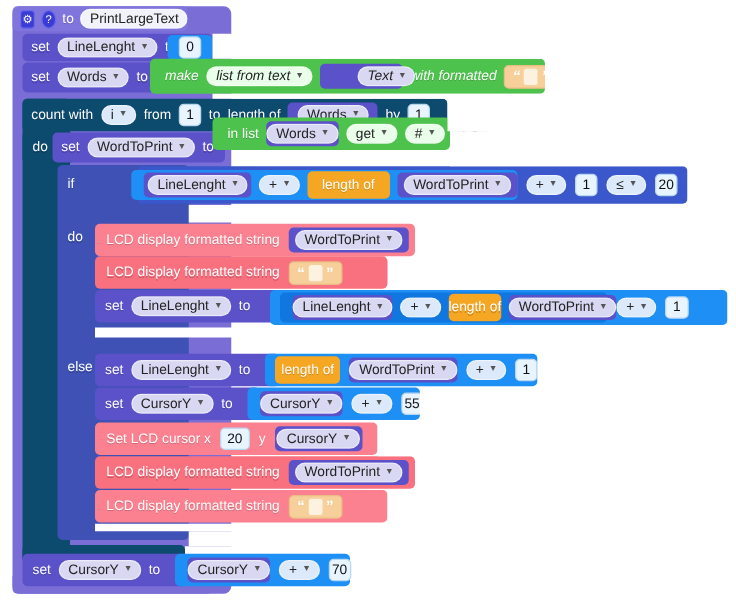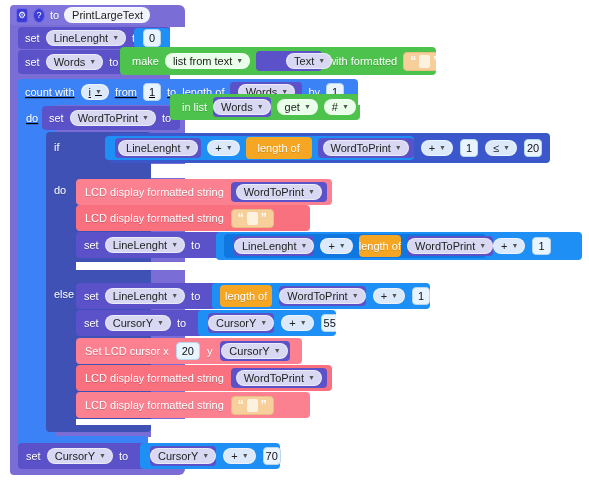--- a/index.html
+++ b/index.html
@@ -51,21 +51,21 @@
     box-sizing:border-box;border:1px solid #e9bd83;
   }
   .txtblk .q{color:#ffffff;font-size:12px;font-weight:bold;line-height:1;}
   .txtblk .fld{background:#fdf1e0;width:11px;height:13px;border-radius:2px;}
 
   
   .c-proc   {background:#7a6ed6;}            
   .c-procHd {background:#8075dc;}
   .c-var    {background:#5b51c9;}
   .c-list   {background:#4dc24d;}            
-  .c-loop   {background:#3b82f6;text-decoration:underline;}
+  .c-loop   {background:#0c4a6e;}
   .c-ctrl   {background:#3f51b5;}            
   .c-math   {background:#1e8ff5;}            
   .c-mathDk {background:#1177e0;}
   .c-cmp    {background:#3a58cc;}            
   .c-len    {background:#f5a623;}            
   .c-lcd    {background:#fb8090;}            
   .c-lcdDk  {background:#f9707f;}
 
   
   .icon{
@@ -118,21 +118,21 @@
       <span class="lbl">set</span>
       <span class="pill">
         <span>Words</span>
           <span class="car">▼</span>
       </span>
       <span class="lbl">to</span>
     </div>
   </div>
 
   <div class="blk c-list" style="left:120px;top:47px;width:316px;height:28px;">
-    <div class="row" style="padding-left:12px;gap:6px;">
+    <div class="row" style="padding-left:12px;gap:6px;font-style:italic;">
       <span class="lbl">make</span>
       <span class="pill light">
         <span>list from text</span>
           <span class="car">▼</span>
       </span>
       <span class="blk c-var" style="position:relative;left:0;top:0;width:66px;height:20px;padding-left:40px;">
         <span class="row" style="justify-content:center;">
           <span class="pill">
             <span>Text</span>
               <span class="car">▼</span>

